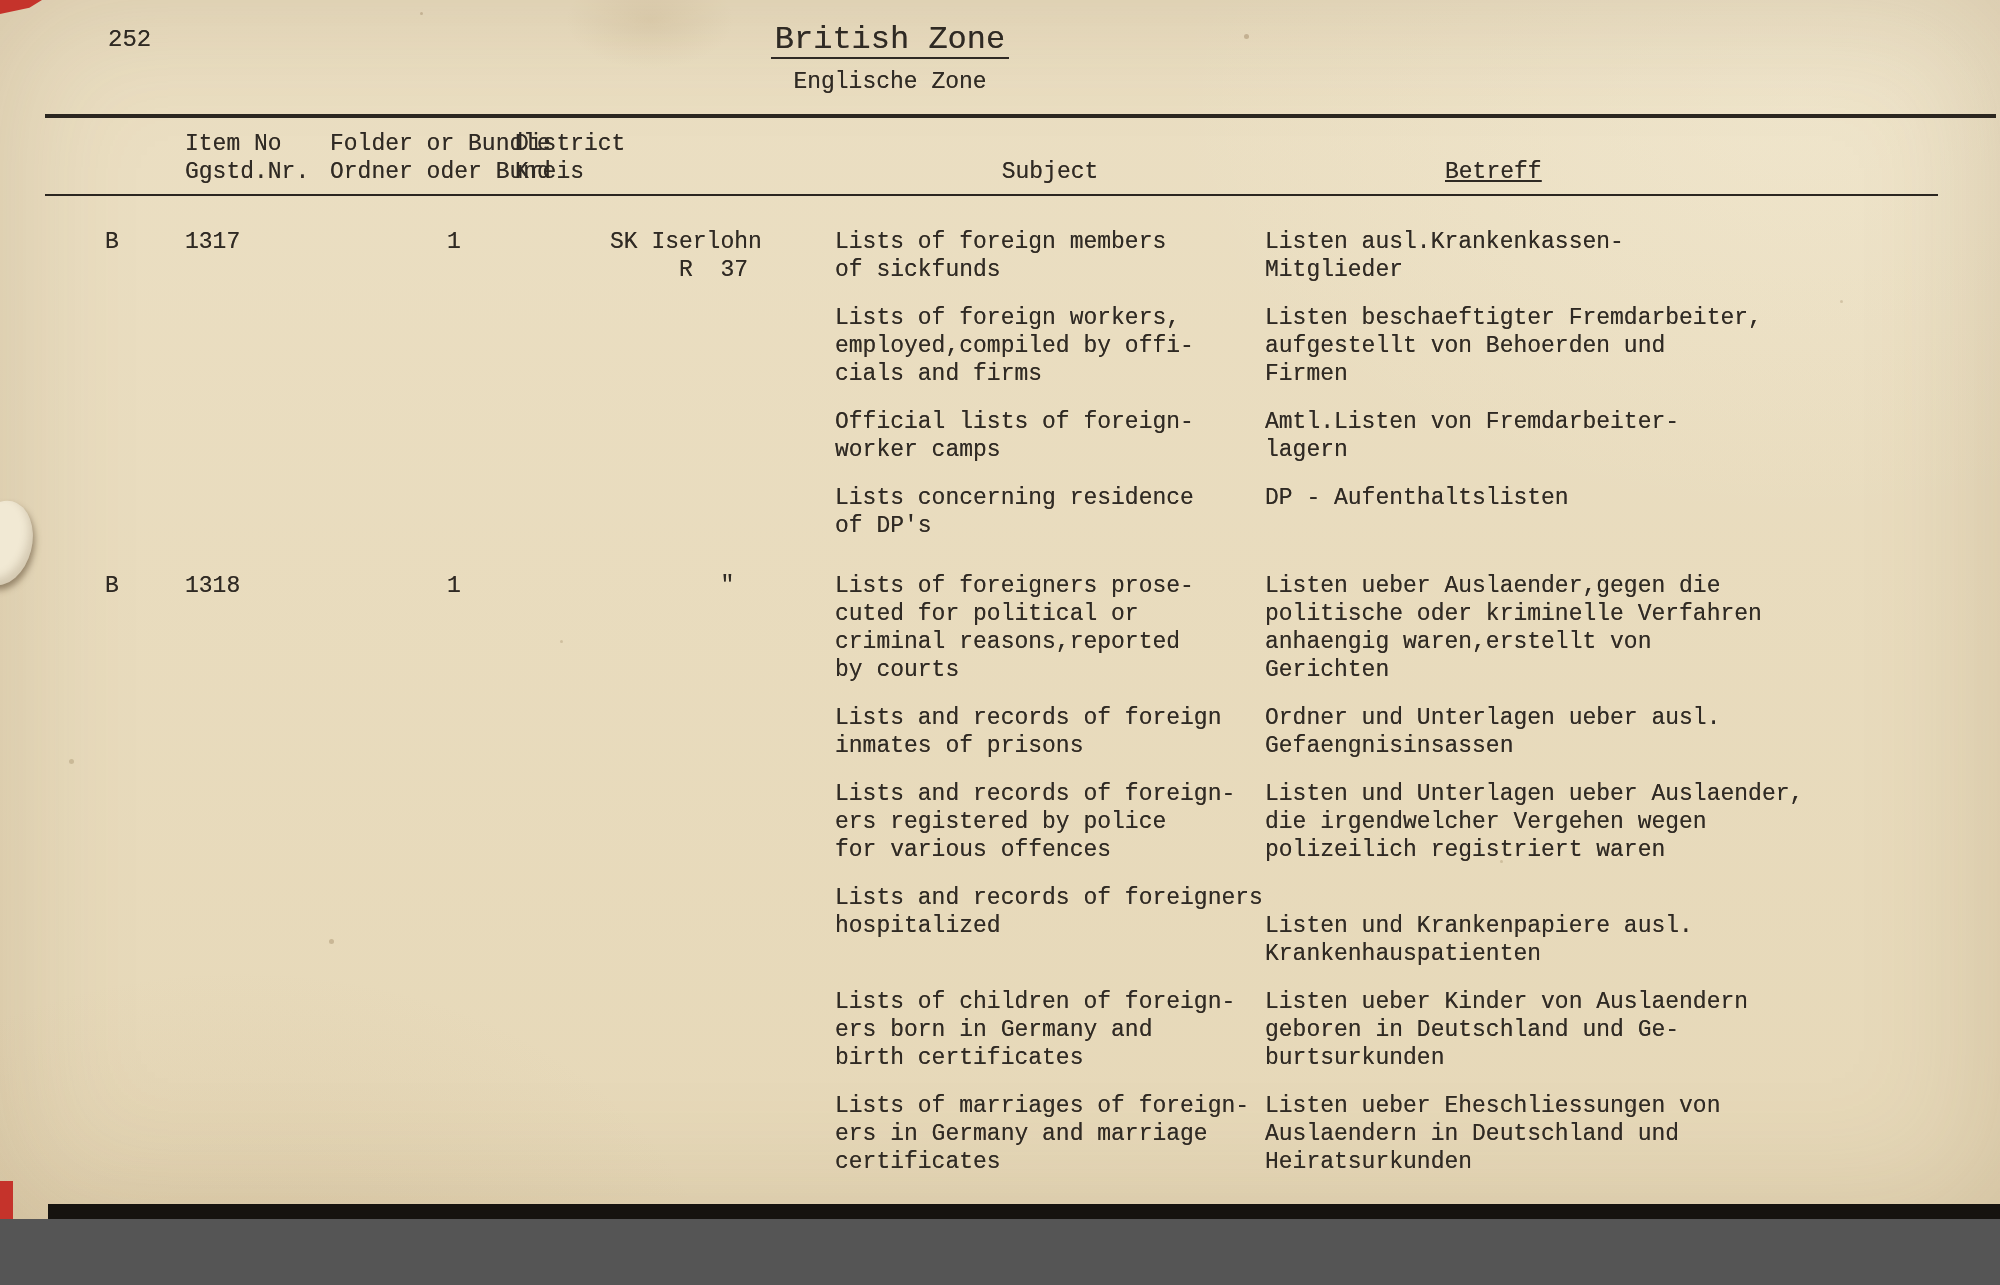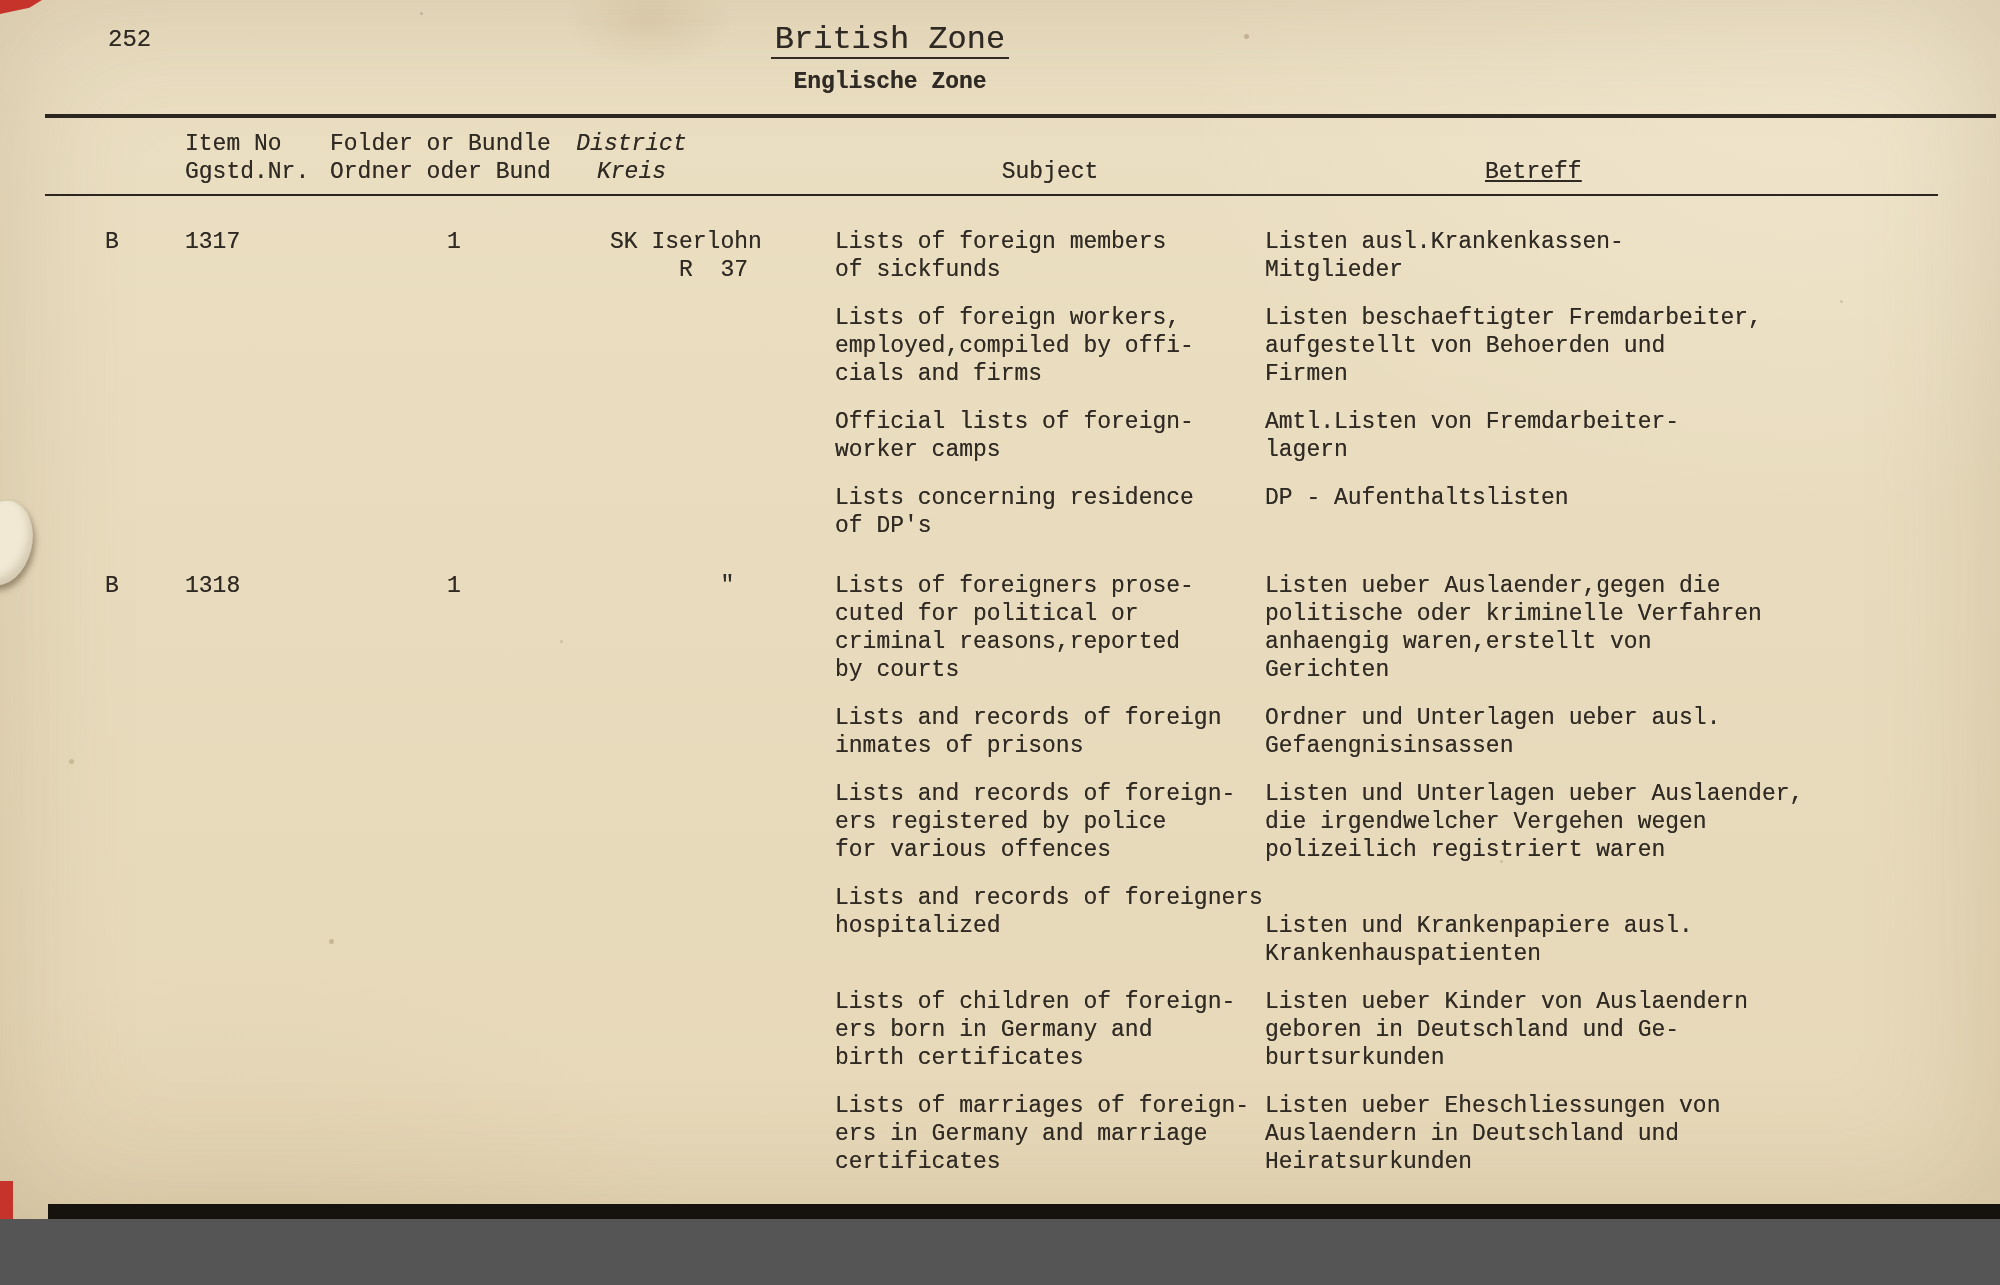--- a/index.html
+++ b/index.html
@@ -20,33 +20,33 @@
     text-shadow:0 0 0.6px rgba(50,40,30,0.65);
   }
 
   .page-number { position:absolute; top:26px; left:108px; font-size:24px; }
 
   .title-block { position:absolute; top:26px; left:0; right:220px; text-align:center; }
   .doc-title {
     display:inline-block; font-size:32px;
     border-bottom:2px solid #2f2a24; padding:0 4px 3px 4px;
   }
-  .doc-subtitle { margin-top:9px; font-size:23px;font-weight:bold; }
+  .doc-subtitle { margin-top:9px; font-size:23px; }
 
   .rule-thick { position:absolute; top:114px; left:45px; right:4px; height:4px; background:#2b2620; }
   .rule-thin  { position:absolute; top:194px; left:45px; right:62px; height:2px; background:#2b2620; }
 
   .header-row, .row {
     display:grid;
     grid-template-columns:85px 145px 185px 320px 1fr;
   }
   .header-row { position:absolute; top:130px; left:0; right:0; padding:0 40px 0 100px; }
   .h-cell, .cell, .subject, .betreff { white-space:pre; }
-  .col-district-h { text-align:center; padding-right:87px;font-style:italic; }
-  .h-sub { display:grid; grid-template-columns:430px 1fr;gap:40px; }
+  .col-district-h { text-align:left; padding-right:87px; }
+  .h-sub { display:grid; grid-template-columns:430px 1fr; }
   .h-subject { text-align:center; padding-top:28px; }
   .h-betreff { padding-left:180px; padding-top:28px;text-decoration:underline; }
 
   .table-body { position:absolute; top:228px; left:0; right:0; padding:0 40px 0 100px; }
   .row { margin-bottom:32px; }
   .c-letter { padding-left:5px; }
   .c-folder { padding-left:117px; }
   .c-district { padding-left:95px; }
   .entry { display:grid; grid-template-columns:430px 1fr; margin-bottom:20px; }
   .entry:last-child { margin-bottom:0; }

